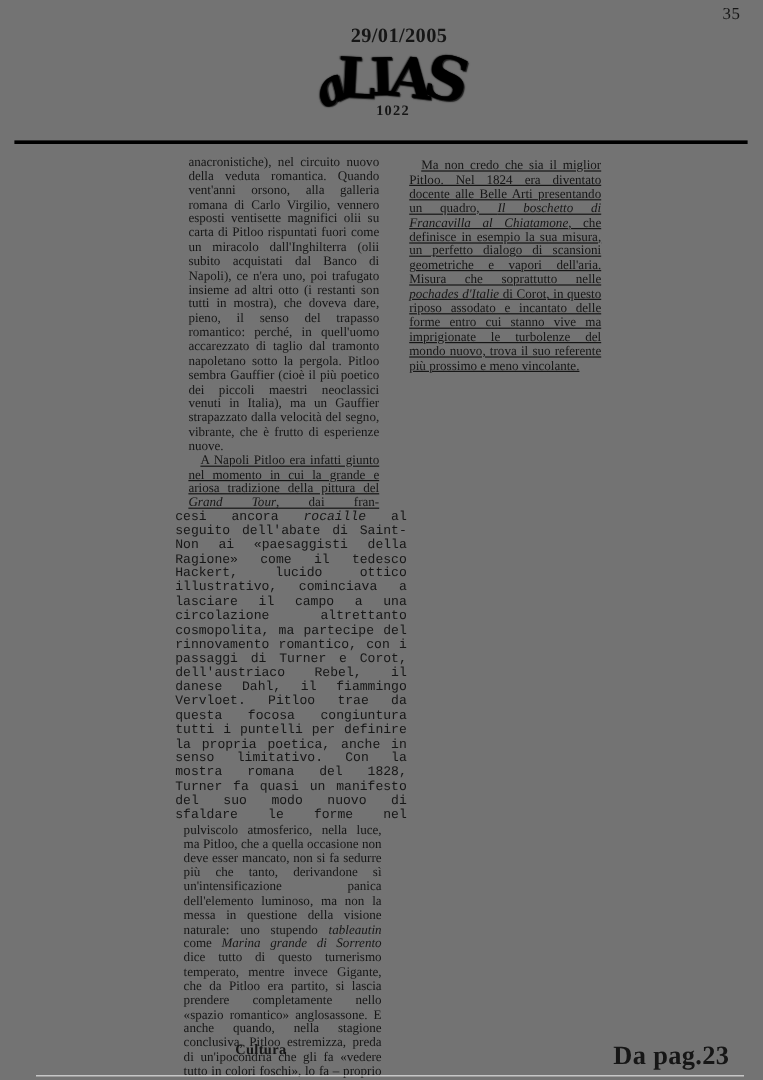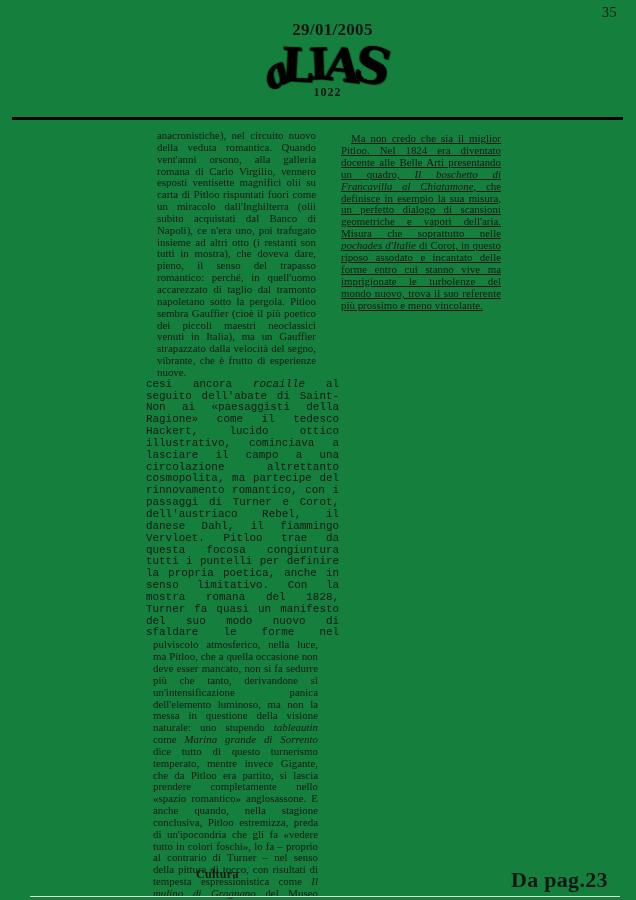--- a/index.html
+++ b/index.html
@@ -1,20 +1,20 @@
 <!DOCTYPE html>
 <html><head>
 <meta charset="utf-8">
 <style>
   html,body{margin:0;padding:0;background:#e8e8e8;}
   .page{
     position:relative;
     width:636px;height:900px;
     margin:0 auto;
-    background:#15803d;
+    background:#737373;
     font-family:"Liberation Serif",serif;
     color:#161616;
     overflow:hidden;
   }
   .page-number{
     position:absolute;top:5px;right:19px;
     font-size:14px;letter-spacing:0.5px;
   }
   .masthead{
     position:absolute;top:20px;left:233px;width:185px;
@@ -89,20 +89,21 @@
       <span class="logo-letter l1">a</span><span class="logo-letter l2">L</span><span class="logo-letter l3">I</span><span class="logo-letter l4">A</span><span class="logo-letter l5">S</span>
     </div>
     <div class="m-issue">1022</div>
   </div>
 
   <div class="header-rule"></div>
 
   <div class="col-left">
     <div class="blk-narrow-top">
       <p><span>anacronistiche), nel circuito nuovo della veduta romantica. Quando vent'anni orsono, alla galleria romana di Carlo Virgilio, vennero esposti ventisette magnifici olii su carta di Pitloo rispuntati fuori come un miracolo dall'Inghilterra (olii subito acquistati dal Banco di Napoli), ce n'era uno, poi trafugato insieme ad altri otto (i restanti son tutti in mostra), che doveva dare, pieno, il senso del trapasso romantico: perché, in quell'uomo accarezzato di taglio dal tramonto napoletano sotto la pergola. Pitloo sembra Gauffier (cioè il più poetico dei piccoli maestri neoclassici venuti in Italia), ma un Gauffier strapazzato dalla velocità del segno, vibrante, che è frutto di esperienze nuove.</span></p>
+      <p class="indent flow"><span>A Napoli Pitloo era infatti giunto nel momento in cui la grande e ariosa tradizione della pittura del </span><i>Grand Tour</i><span>, dai fran-</span></p>
     </div>
     <div class="blk-wide">
       <p class="flow"><span>cesi ancora </span><i>rocaille</i><span> al seguito dell'abate di Saint-Non ai «paesaggisti della Ragione» come il tedesco Hackert, lucido ottico illustrativo, cominciava a lasciare il campo a una circolazione altrettanto cosmopolita, ma partecipe del rinnovamento romantico, con i passaggi di Turner e Corot, dell'austriaco Rebel, il danese Dahl, il fiammingo Vervloet. Pitloo trae da questa focosa congiuntura tutti i puntelli per definire la propria poetica, anche in senso limitativo. Con la mostra romana del 1828, Turner fa quasi un manifesto del suo modo nuovo di sfaldare le forme nel</span></p>
     </div>
     <div class="blk-narrow-bottom">
       <p><span>pulviscolo atmosferico, nella luce, ma Pitloo, che a quella occasione non deve esser mancato, non si fa sedurre più che tanto, derivandone sì un'intensificazione panica dell'elemento luminoso, ma non la messa in questione della visione naturale: uno stupendo </span><i>tableautin</i><span> come </span><i>Marina grande di Sorrento</i><span> dice tutto di questo turnerismo temperato, mentre invece Gigante, che da Pitloo era partito, si lascia prendere completamente nello «spazio romantico» anglosassone. E anche quando, nella stagione conclusiva, Pitloo estremizza, preda di un'ipocondria che gli fa «vedere tutto in colori foschi», lo fa – proprio al contrario di Turner – nel senso della pittura di tocco, con risultati di tempesta espressionistica come </span><i>Il mulino di Gragnano</i><span> del Museo Correale di Sorrento.</span></p>
     </div>
   </div>
 
   <div class="col-right">

